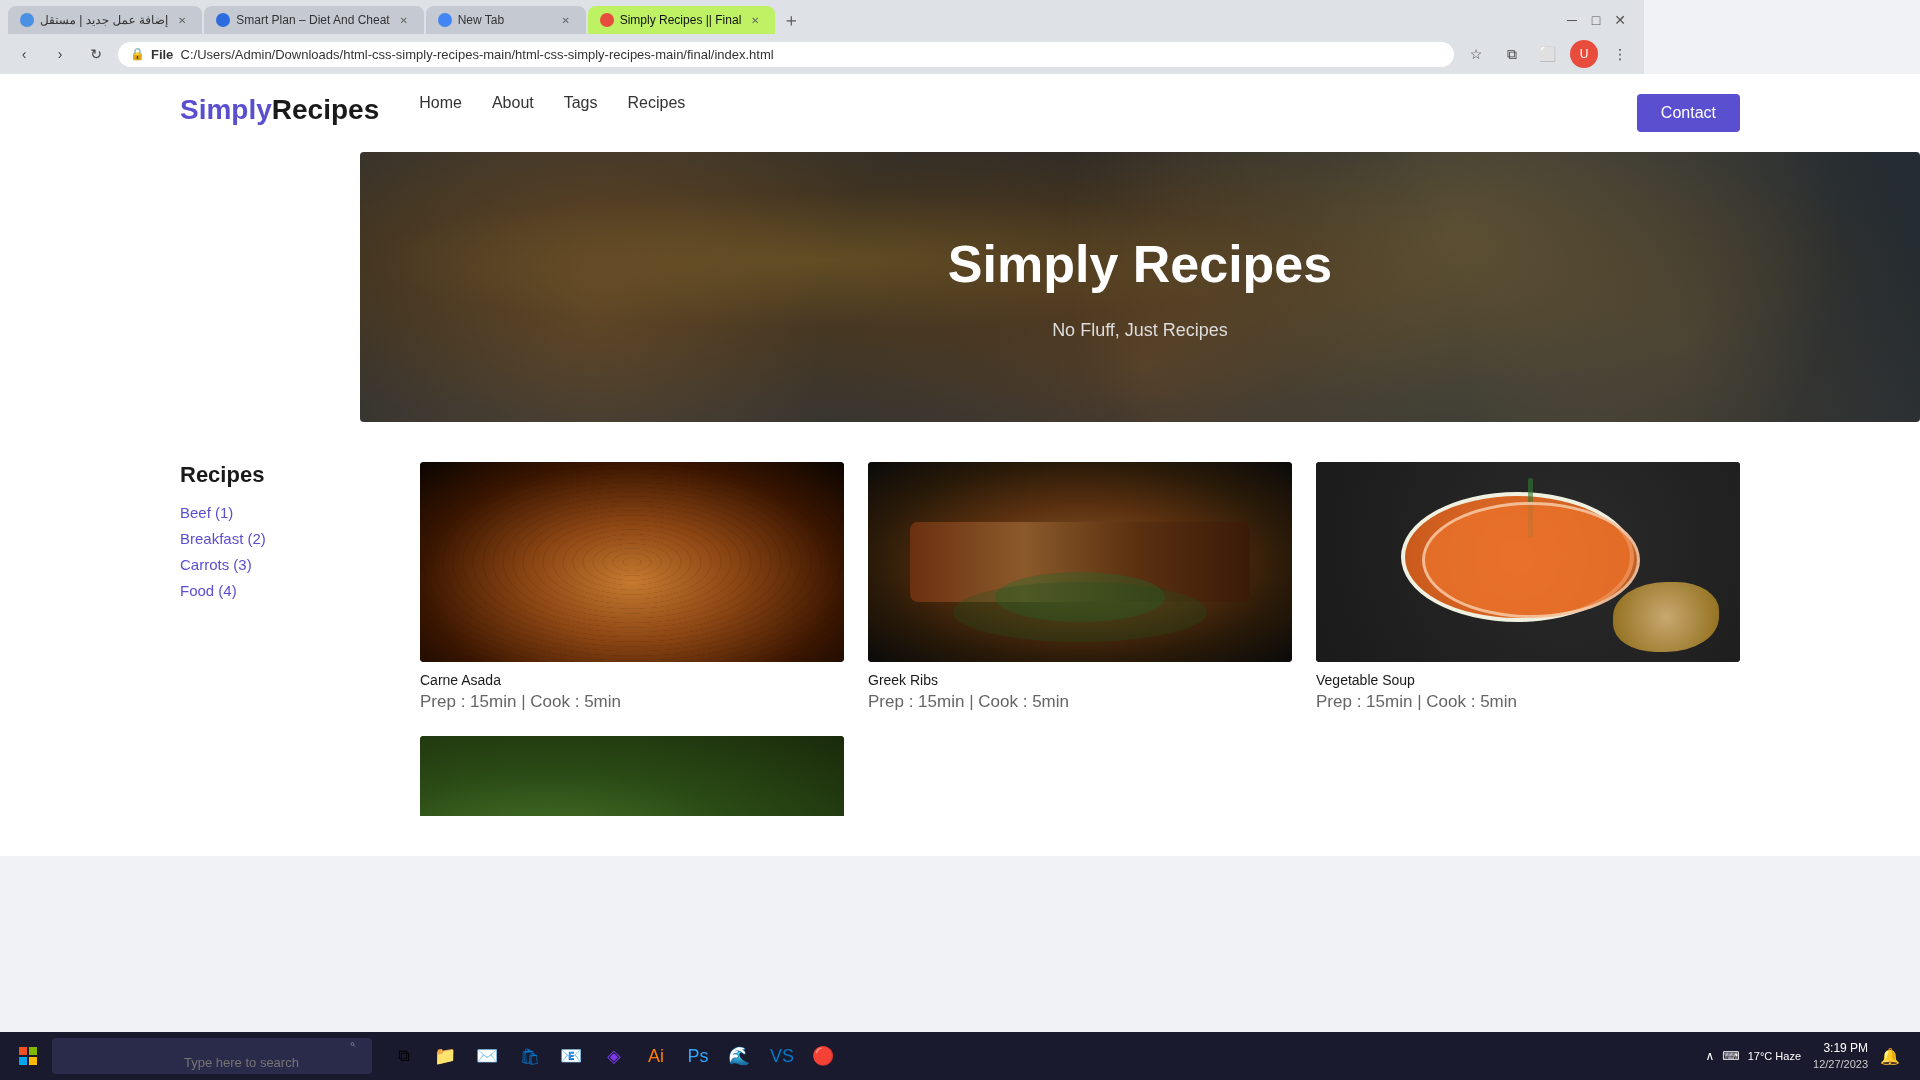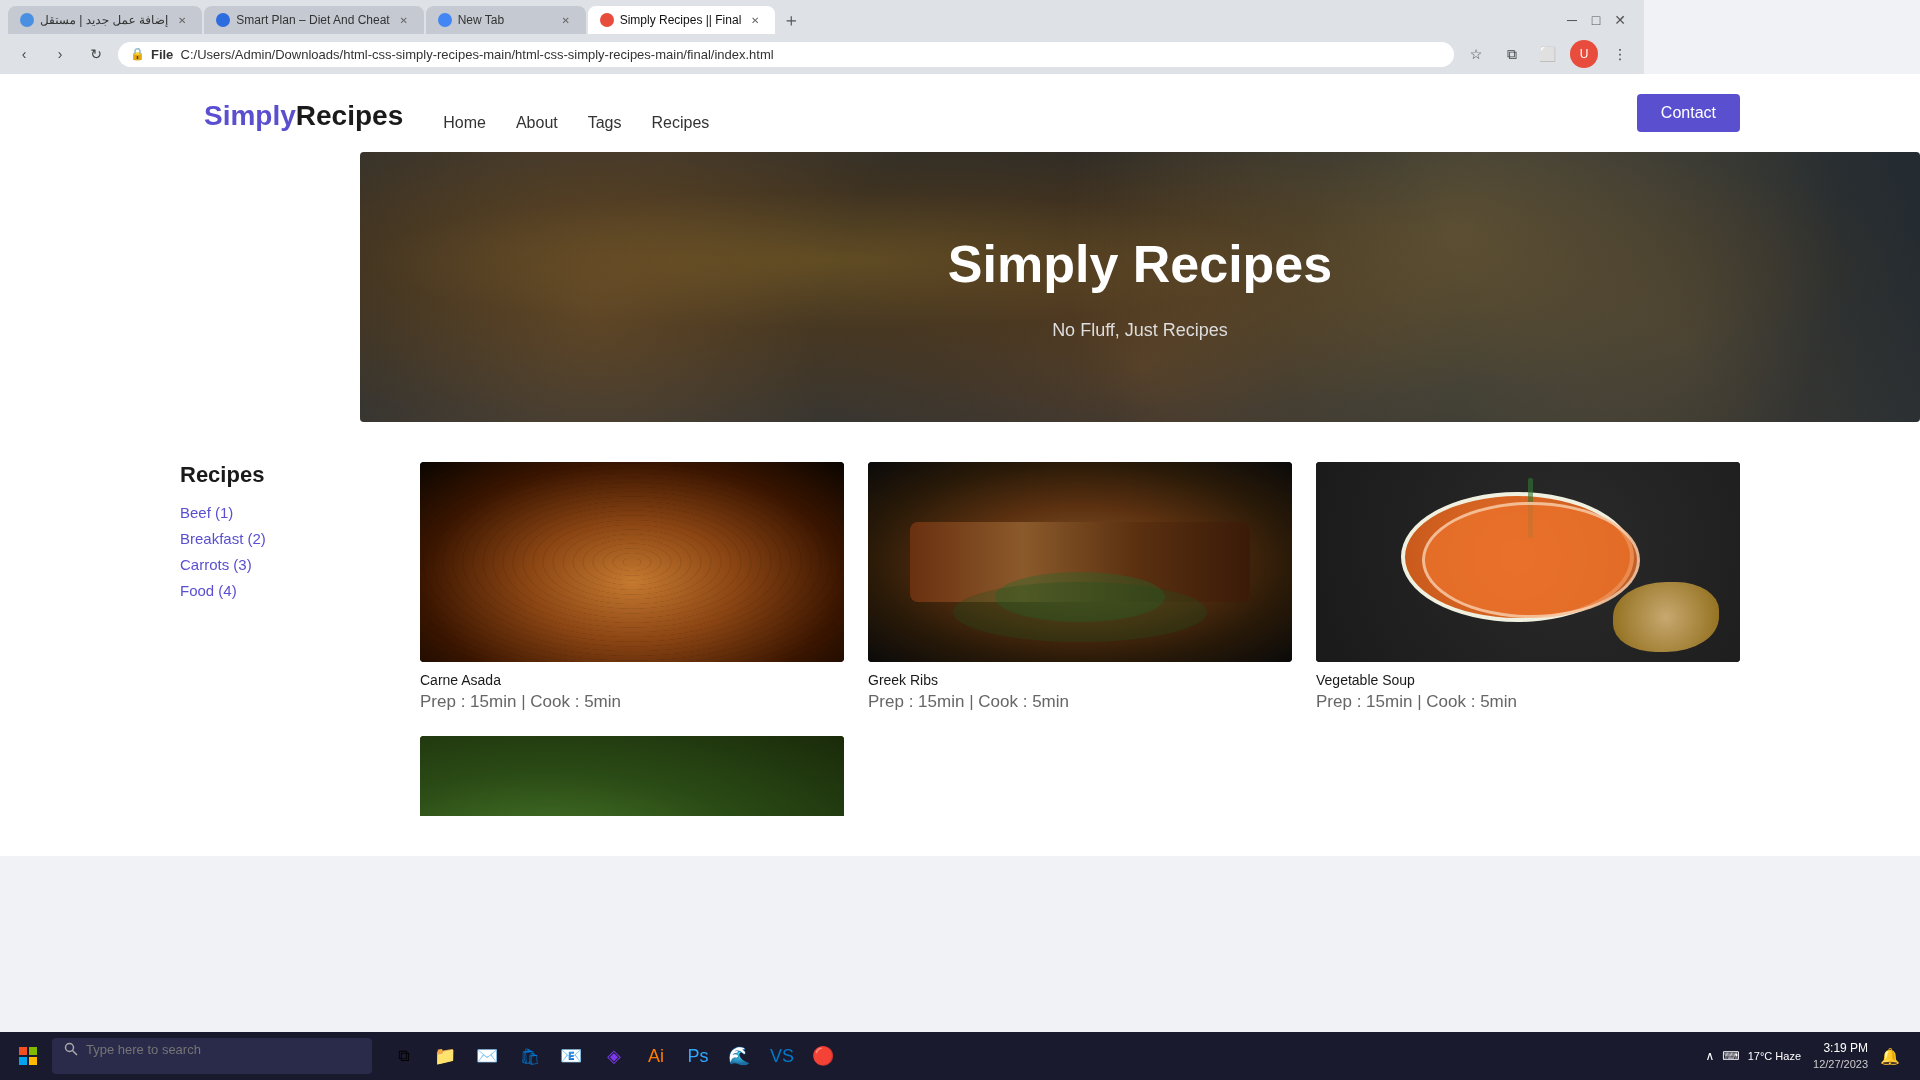--- a/index.html
+++ b/index.html
@@ -28,21 +28,21 @@
       font-size: 12px;
       background: #c5c9d1;
       color: #333;
       max-width: 220px;
       min-width: 160px;
       position: relative;
       cursor: pointer;
     }
 
     .tab.active {
-      background: #ffffff;
+      background: #bef264;
       color: #111;
     }
 
     .tab-icon {
       width: 14px;
       height: 14px;
       border-radius: 50%;
       flex-shrink: 0;
     }
 
@@ -162,24 +162,23 @@
 
     
     .website {
       background: white;
       width: 1920px;
     }
 
     
     .navbar {
       display: flex;
-      align-items: flex-end;
+      align-items: flex-start;
       padding: 20px 180px;
       background: white;
-      margin-left: 24px;
     }
 
     .logo {
       font-size: 28px;
       font-weight: bold;
       margin-right: 40px;
     }
 
     .logo-simply {
       color: #5a4fcf;
@@ -429,27 +428,28 @@
       height: 40px;
       display: flex;
       align-items: center;
       justify-content: center;
       cursor: pointer;
       border-radius: 4px;
     }
 
     .search-bar {
       display: flex;
-      align-items: flex-start;
+      align-items: flex-end;
       background: #2a2a4a;
       border-radius: 4px;
       padding: 4px 12px;
       gap: 8px;
       width: 320px;
       height: 36px;
+      flex-direction: column;
     }
 
     .search-bar input {
       background: none;
       border: none;
       color: #ccc;
       font-size: 13px;
       outline: none;
       flex: 1;
     }

